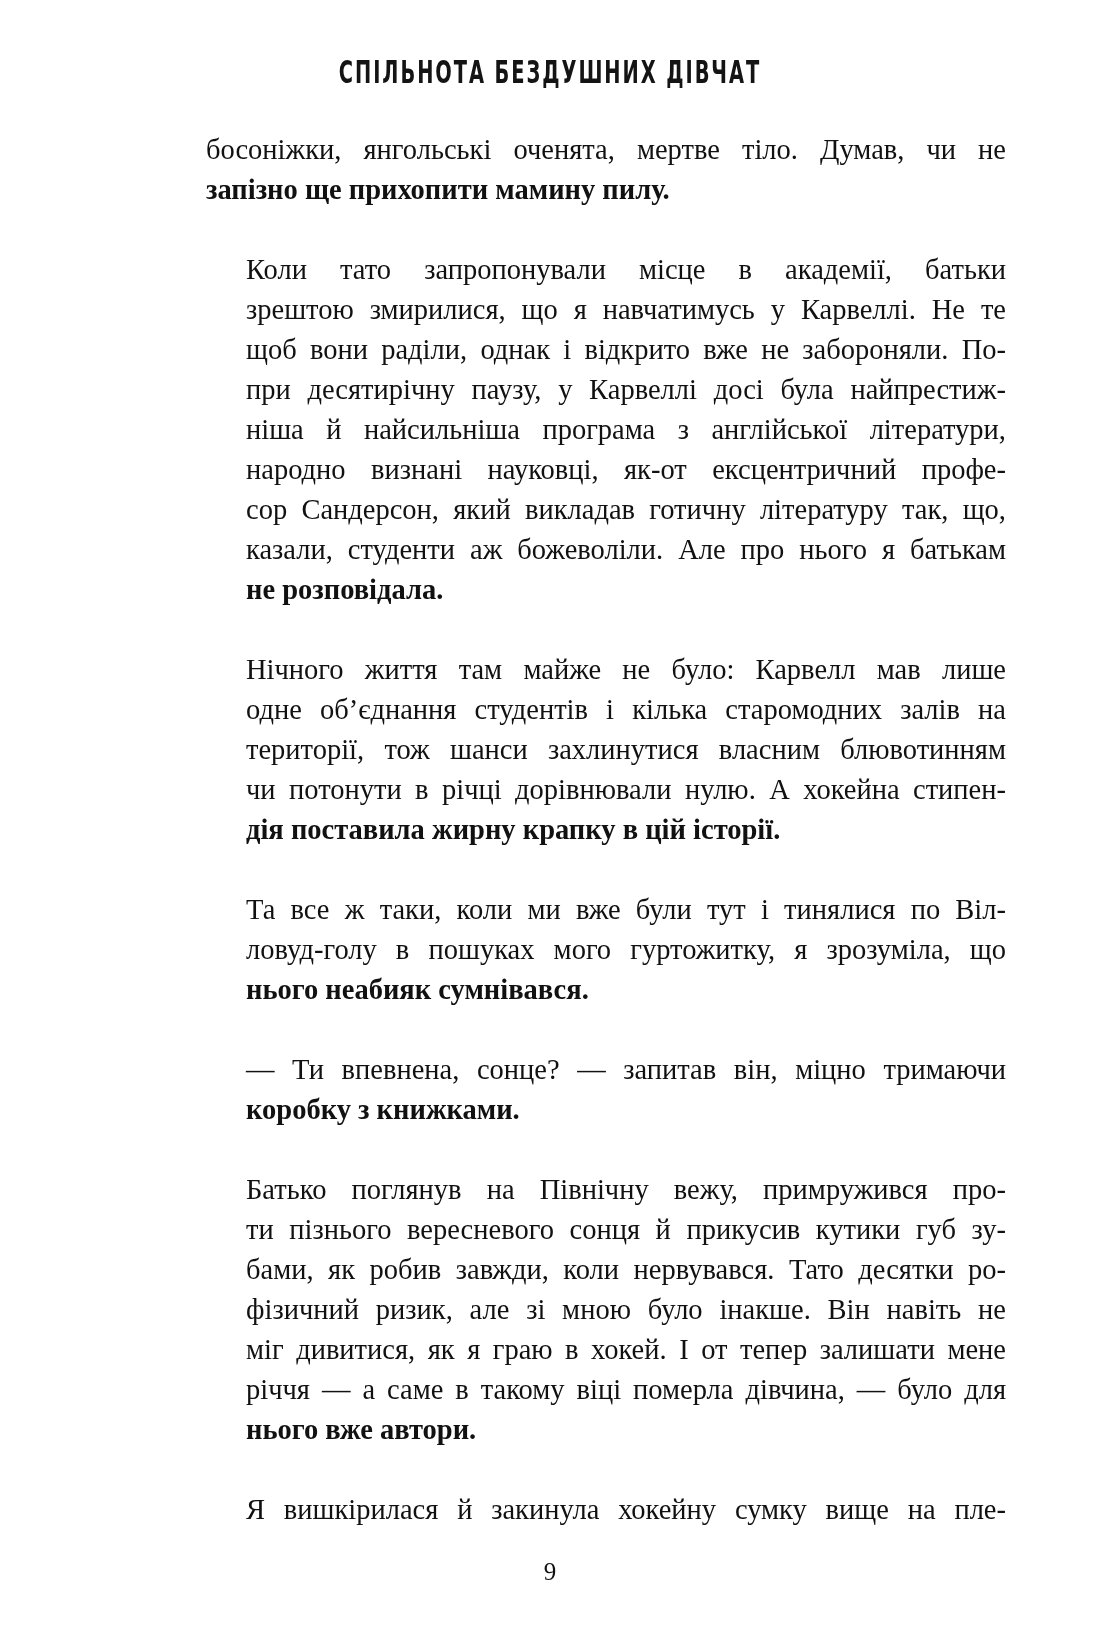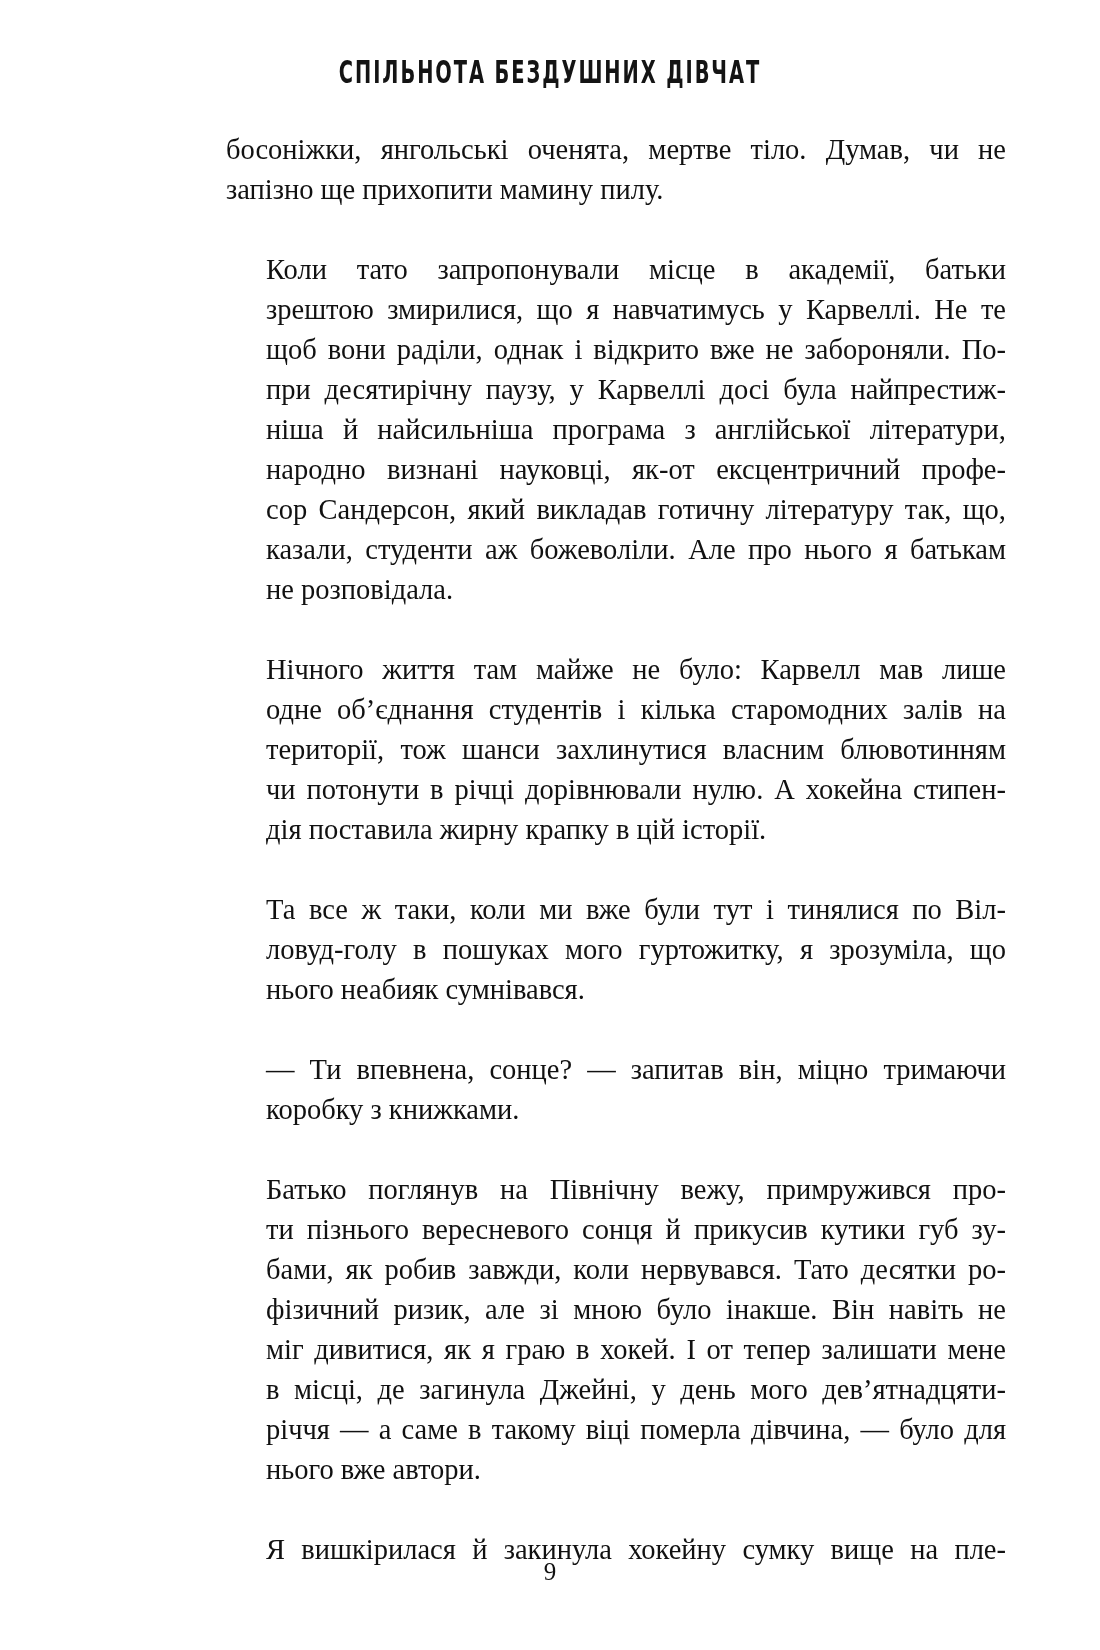--- a/index.html
+++ b/index.html
@@ -64,24 +64,24 @@
     display: inline-block;
     width: 100%;
   }
 
   
   .ln {
     display: block;
     text-align: justify;
     text-align-last: justify;
     white-space: pre-wrap;
-    margin-left: 20px;
   }
   .ln.last {
     text-align-last: left;
+    font-weight: bold;
   }
   .ln.indent {
     text-indent: 40px;
   }
 
   
   .folio {
     position: absolute;
     left: 0;
     right: 0;
@@ -130,21 +130,20 @@
       <p class="para">
         <span class="ln indent">— Ти впевнена, сонце? — запитав він, міцно тримаючи</span>
         <span class="ln last">коробку з книжками.</span>
       </p>
       <p class="para">
         <span class="ln indent">Батько поглянув на Північну вежу, примружився про-</span>
         <span class="ln">ти пізнього вересневого сонця й прикусив кутики губ зу-</span>
         <span class="ln">бами, як робив завжди, коли нервувався. Тато десятки ро-</span>
         <span class="ln">фізичний ризик, але зі мною було інакше. Він навіть не</span>
         <span class="ln">міг дивитися, як я граю в хокей. І от тепер залишати мене</span>
-        <span class="ln">в місці, де загинула Джейні, у день мого дев’ятнадцяти-</span>
         <span class="ln">річчя — а саме в такому віці померла дівчина, — було для</span>
         <span class="ln last">нього вже автори.</span>
       </p>
       <p class="para">
         <span class="ln indent">Я вишкірилася й закинула хокейну сумку вище на пле-</span>
       </p>
     </div>
 
   <div class="folio">9</div>
 

